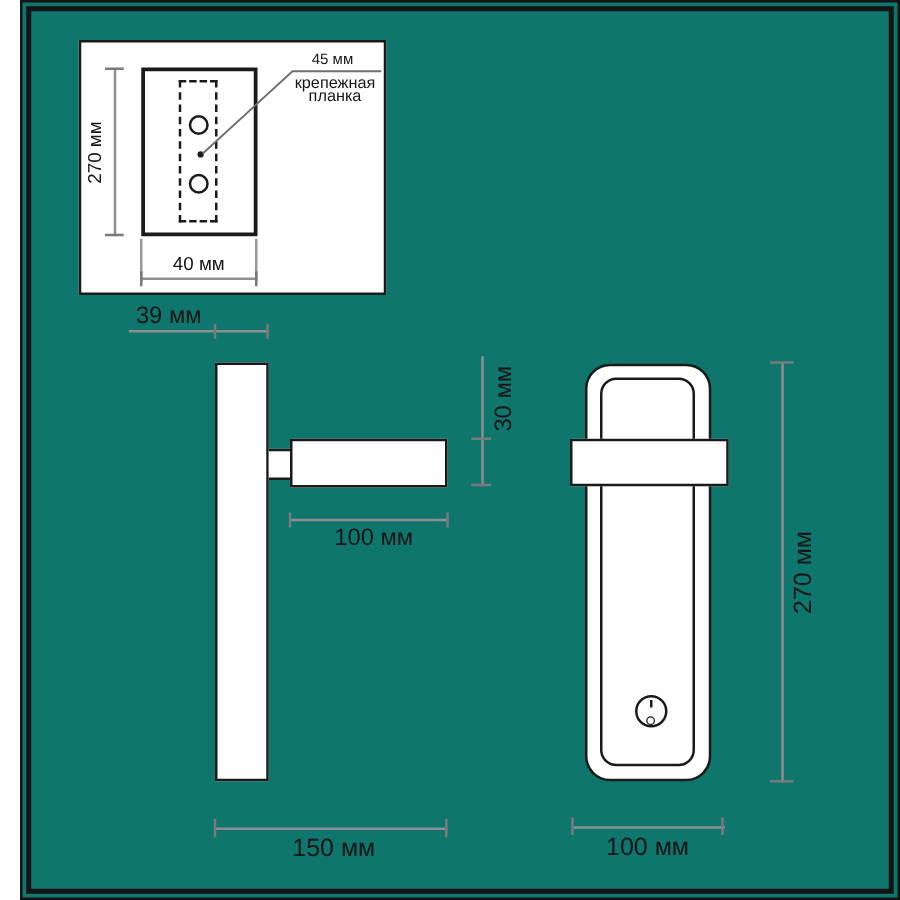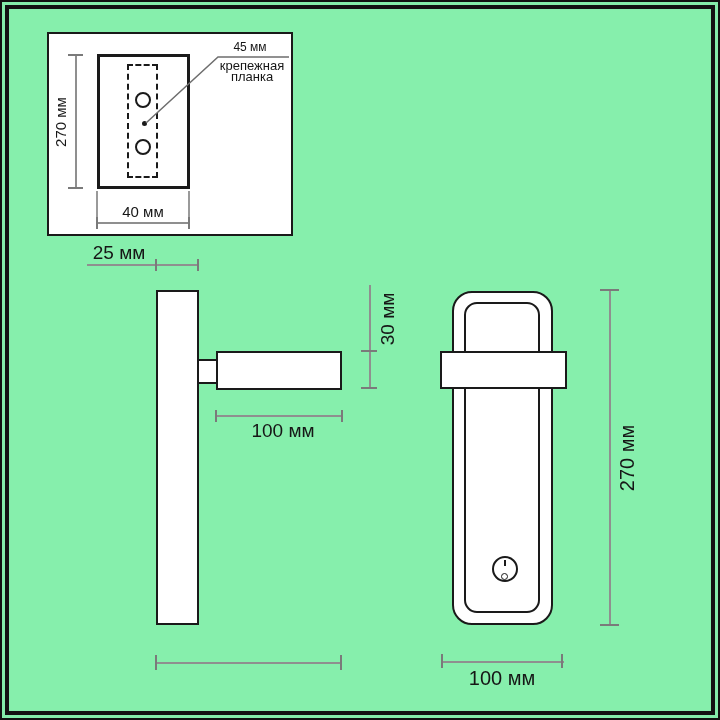--- a/index.html
+++ b/index.html
@@ -4,21 +4,21 @@
 <style>
   * { margin:0; padding:0; box-sizing:border-box; }
   html,body { width:720px; height:720px; }
   body {
     background:#ffffff;
     font-family:"Liberation Sans","DejaVu Sans",sans-serif;
     color:#161616;
     position:relative;
     overflow:hidden;
   }
-  .canvas { position:absolute; inset:0; background:#86efac; }
+  .canvas { position:absolute; inset:0; background:#0f766e;margin-left:16px; }
   .frame-outer { position:absolute; inset:0; border:2px solid #141414; }
   .frame-inner { position:absolute; inset:5px; border:4px solid #141414; }
   .abs { position:absolute; }
   .outline { position:absolute; border:3px solid #1a1a1a; background:#ffffff; }
   .outline-thin { position:absolute; border:2px solid #1a1a1a; background:#ffffff; }
   .dashed { position:absolute; border:2px dashed #1a1a1a; background:transparent; }
   .circle { border-radius:50%; }
   .dimline { position:absolute; background:#8f8f8f; }
   .tick { position:absolute; background:#7a7a7a; }
   .extline { position:absolute; background:#9a9a9a; }
@@ -70,38 +70,39 @@
   <div class="tick" style="left:96px; top:217px; width:2px; height:12px;"></div>
   <div class="tick" style="left:188px; top:217px; width:2px; height:12px;"></div>
   <div class="dimtext mid" style="left:103px; top:203px; width:80px;">40 мм</div>
 
   <div class="outline" style="left:156px; top:290px; width:43px; height:335px; border-width:2.5px;"></div>
 
   <div class="abs" style="left:199px; top:359px; width:18px; height:25px; background:#ffffff; border-top:2.5px solid #1a1a1a; border-bottom:2.5px solid #1a1a1a;"></div>
 
   <div class="outline" style="left:216px; top:351px; width:126px; height:39px; border-width:2.5px;"></div>
 
-  <div class="dimtext big" style="left:79px; top:242px; width:80px;">25 мм</div>
+  <div class="dimtext big" style="left:79px; top:242px; width:80px;">39 мм</div>
   <div class="dimline" style="left:87px; top:264px; width:112px; height:2px;"></div>
   <div class="tick" style="left:155px; top:259px; width:2px; height:12px;"></div>
   <div class="tick" style="left:197px; top:259px; width:2px; height:12px;"></div>
 
   <div class="dimline" style="left:369px; top:285px; width:2px; height:104px;"></div>
   <div class="tick" style="left:361px; top:350px; width:16px; height:2px;"></div>
   <div class="tick" style="left:361px; top:387px; width:16px; height:2px;"></div>
   <div class="dimtext big rot" style="left:351px; top:309px; width:72px; height:20px;">30 мм</div>
 
   <div class="dimline" style="left:216px; top:415px; width:127px; height:2px;"></div>
   <div class="tick" style="left:215px; top:410px; width:2px; height:12px;"></div>
   <div class="tick" style="left:341px; top:410px; width:2px; height:12px;"></div>
   <div class="dimtext big" style="left:233px; top:420px; width:100px;">100 мм</div>
 
   <div class="dimline" style="left:156px; top:662px; width:186px; height:2px;"></div>
   <div class="tick" style="left:155px; top:655px; width:2px; height:15px;"></div>
   <div class="tick" style="left:340px; top:655px; width:2px; height:15px;"></div>
+  <div class="dimtext big" style="left:186px; top:668px; width:130px; font-size:20px;">150 мм</div>
 
   <div class="outline" style="left:452px; top:291px; width:101px; height:334px; border-width:2.5px; border-radius:20px;"></div>
   <div class="outline-thin" style="left:464px; top:302px; width:76px; height:311px; border-radius:13px;"></div>
 
   <div class="outline" style="left:440px; top:351px; width:127px; height:38px; border-width:2.5px;"></div>
 
   <div class="outline-thin circle" style="left:492px; top:556px; width:26px; height:26px;"></div>
   <div class="abs" style="left:504px; top:560px; width:2px; height:6px; background:#1a1a1a;"></div>
   <div class="abs circle" style="left:501px; top:573px; width:7px; height:7px; border:1.5px solid #1a1a1a; background:#ffffff;"></div>
 

